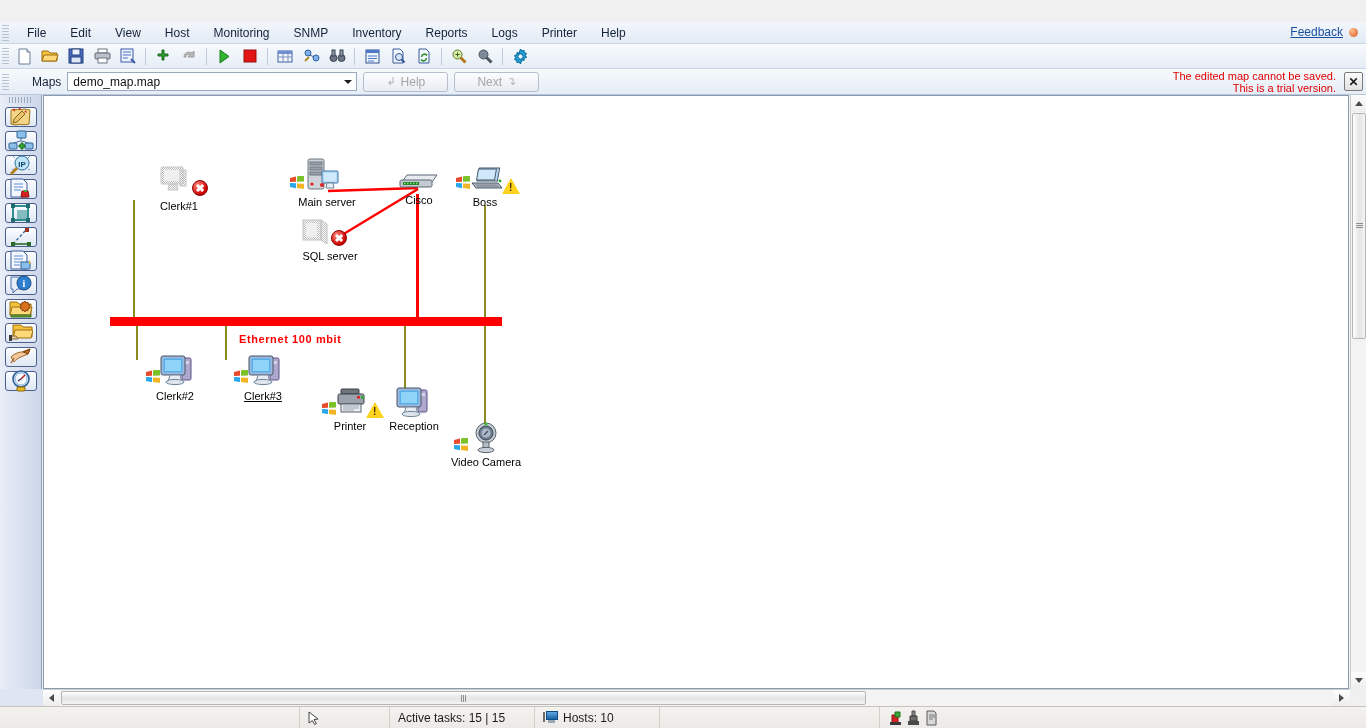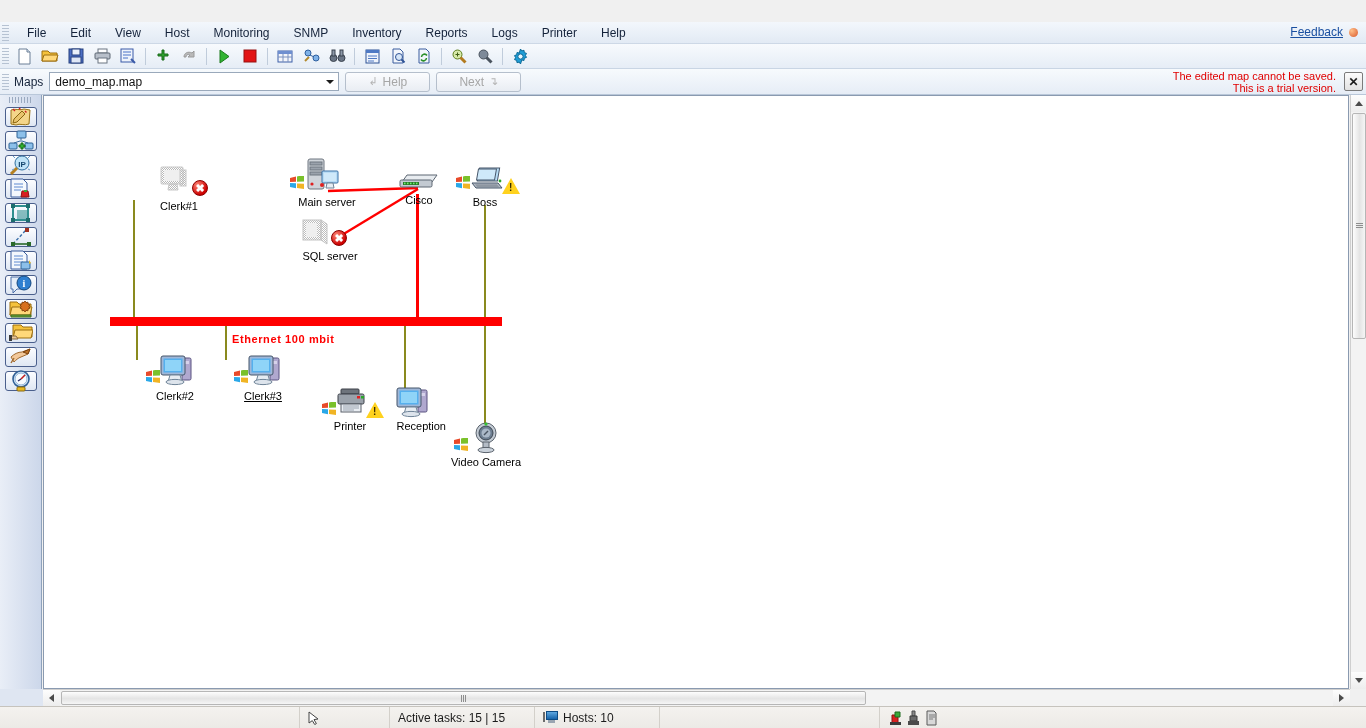--- a/index.html
+++ b/index.html
@@ -80,21 +80,21 @@
   .tbtn { width:24px; height:22px; margin:0 1px; display:flex; align-items:center; justify-content:center; position:relative;}
   .tsep { width:1px; height:17px; background:#c0ccdb; margin:0 4px;}
 
   
   .mapsbar {
     position:absolute; left:0; top:69px; width:1366px; height:26px;
     background: linear-gradient(to bottom,#f7fafd,#e6edf6);
     border-bottom:1px solid #b9c7d9;
     display:flex; align-items:center;
   }
-  .maps-label { font-size:12px; color:#15233a; margin-left:3px; margin-right:6px;}
+  .maps-label { font-size:12px; color:#15233a; margin-left:21px; margin-right:6px;}
   .maps-combo {
     width:290px; height:19px; background:#fff; border:1px solid #9aa9bb;
     display:flex; align-items:center; position:relative; font-size:12px; color:#111;
     padding-left:5px;
   }
   .maps-combo .arrowbox {
     position:absolute; right:0; top:0; width:17px; height:17px;
     display:flex; align-items:center; justify-content:center;
   }
   .caret-dn { width:0;height:0;border-left:4px solid transparent;border-right:4px solid transparent;border-top:4px solid #1c1c1c;}
@@ -521,21 +521,21 @@
     <div class="link" style="left:440px; top:109px; width:2px; height:119px;"></div>
     <div class="link" style="left:440px; top:226px; width:2px; height:110px;"></div>
     <div class="rlink" style="left:372px; top:98px;  width:3px; height:128px;"></div>
 
     <svg style="position:absolute; left:0; top:0; width:560px; height:340px; pointer-events:none;">
       <line x1="284" y1="95" x2="374" y2="92" stroke="#ff0000" stroke-width="2.4"></line>
       <line x1="288" y1="145" x2="374" y2="93" stroke="#ff0000" stroke-width="2.4"></line>
     </svg>
 
     <div class="bus" style="left:66px; top:221px; width:392px; height:9px;"></div>
-    <div class="bus-label" style="left:188px; top:237px;">Ethernet 100 mbit</div>
+    <div class="bus-label" style="left:195px; top:237px;">Ethernet 100 mbit</div>
 
     <div class="node" style="left:108px; top:68px; width:54px;">
       <div style="position:relative;height:36px;">
         <svg width="34" height="34" viewBox="0 0 34 34" style="position:absolute;left:6px;top:0;">
           <defs>
             <pattern id="ck" width="2" height="2" patternUnits="userSpaceOnUse">
               <rect width="1" height="1" fill="#b8b8b8"></rect>
                 <rect x="1" y="1" width="1" height="1" fill="#b8b8b8"></rect>
             </pattern>
           </defs>
@@ -684,21 +684,21 @@
           <rect x="22" y="8" width="3" height="2.5" fill="#e02020"></rect>
           <rect x="26" y="8" width="3" height="2.5" fill="#2aa82a"></rect>
           <rect x="6" y="16" width="20" height="8" fill="#e9edf2" stroke="#5a616b"></rect>
           <path d="M8 18h16M8 20h16M8 22h11" stroke="#9aa3af"></path>
         </svg>
         <div class="badge-warn" style="left:44px; top:16px;"></div>
       </div>
       <div class="lbl">Printer</div>
     </div>
 
-    <div class="node" style="left:338px; top:290px; width:64px;text-align:right;">
+    <div class="node" style="left:338px; top:290px; width:64px;">
       <div style="position:relative;height:34px;">
         <svg width="38" height="34" viewBox="0 0 38 34" style="position:absolute;left:12px;top:0;">
           <rect x="24" y="4" width="9" height="22" rx="1.5" fill="#b0a8cf" stroke="#5a5380"></rect>
           <rect x="26" y="7" width="5" height="3" fill="#d6d2ea"></rect>
           <rect x="3" y="2" width="24" height="19" rx="2" fill="#9fb7d8" stroke="#46566a"></rect>
           <rect x="5.5" y="4.5" width="19" height="14" fill="#55b0ee"></rect>
           <rect x="7" y="6" width="16" height="11" fill="#8fd4f8"></rect>
           <path d="M12 21h10l2 7H10z" fill="#e6ecf2" stroke="#6f8498"></path>
           <ellipse cx="17" cy="28" rx="9" ry="2.6" fill="#dde4ec" stroke="#6f8498"></ellipse>
         </svg>

